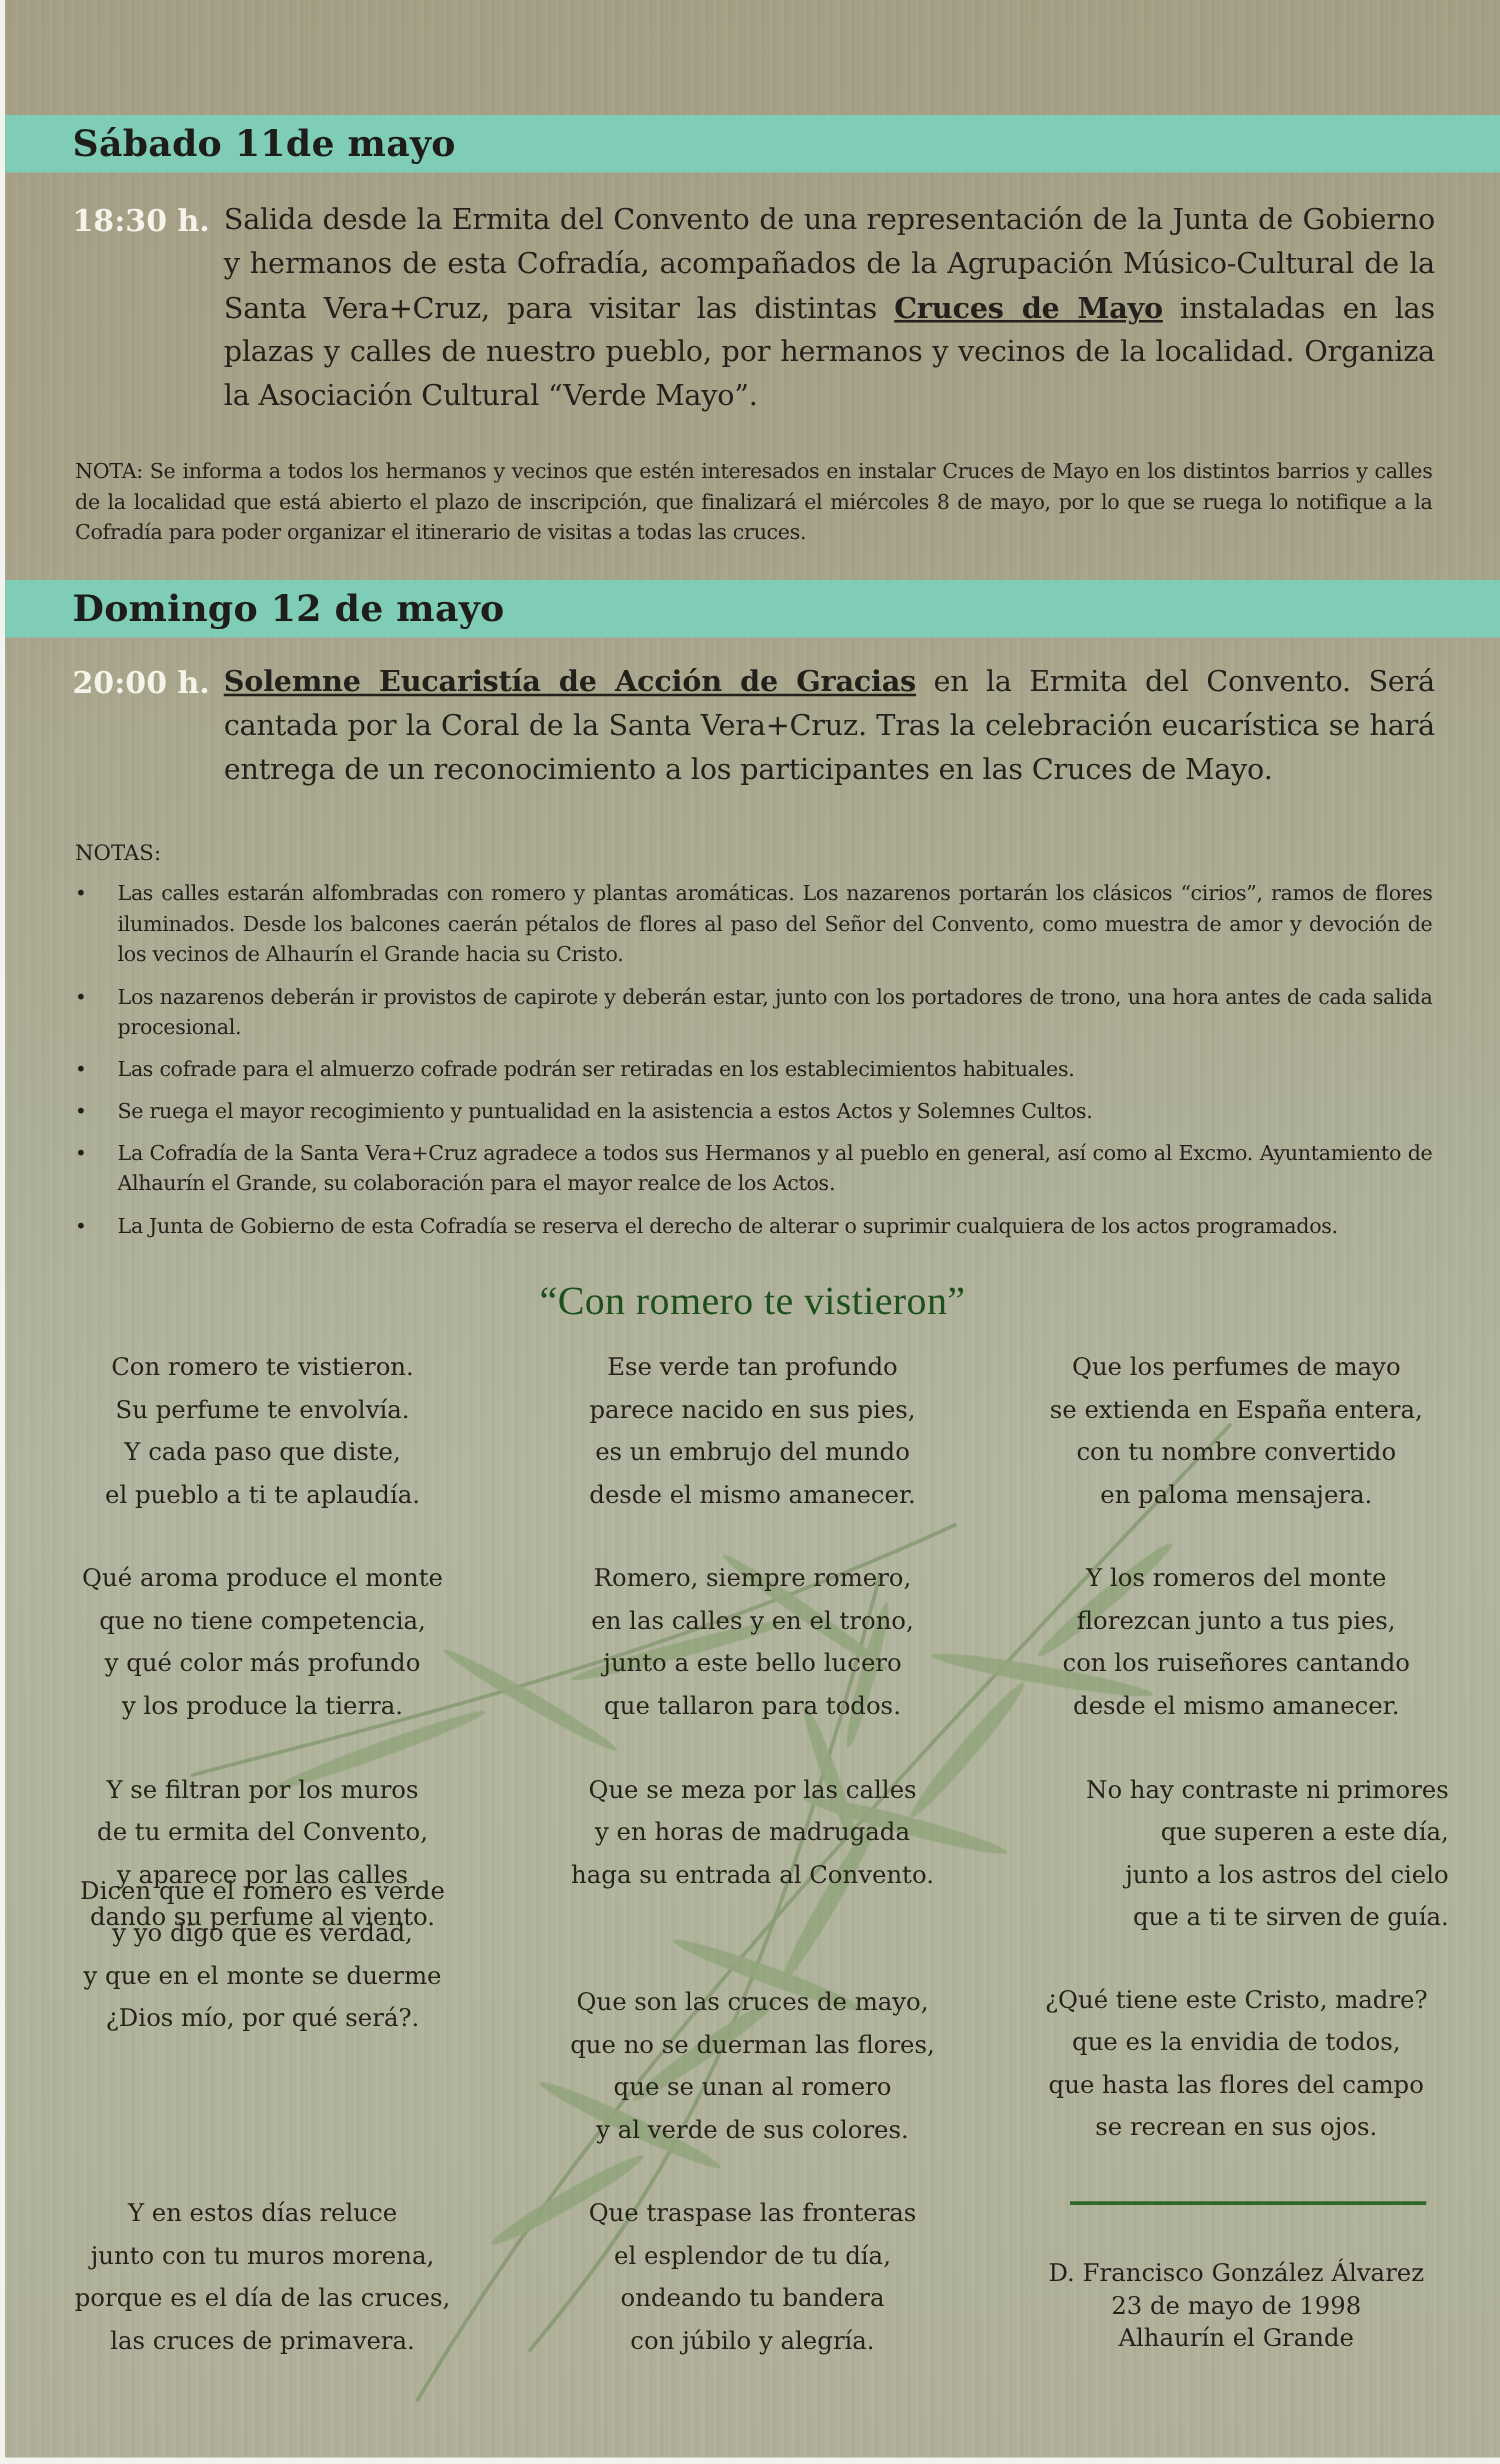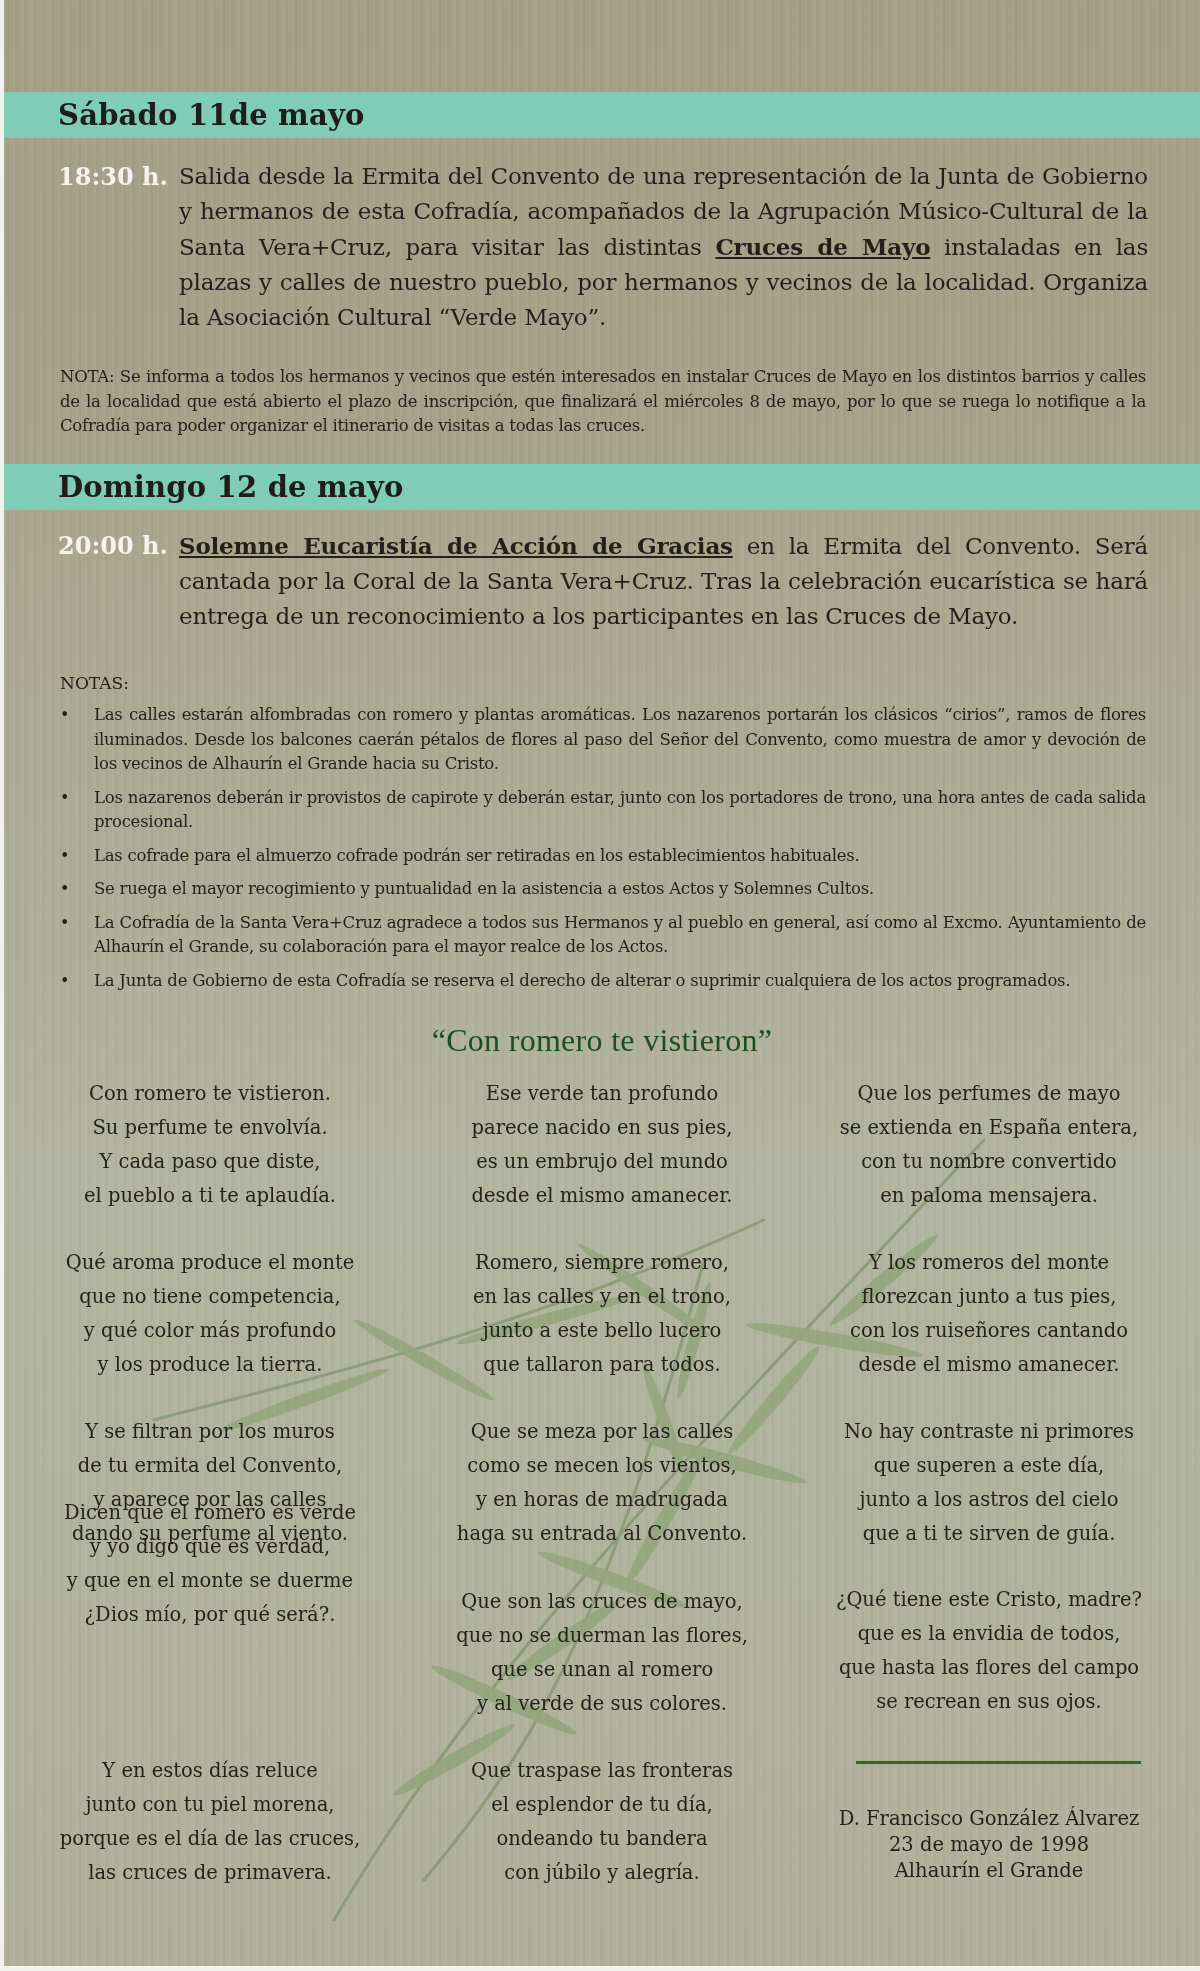--- a/index.html
+++ b/index.html
@@ -213,40 +213,39 @@
     <div>dando su perfume al viento.</div>
   </div>
   <div class="stanza col-0" style="top:1496px;">
     <div>Dicen que el romero es verde</div>
     <div>y yo digo que es verdad,</div>
     <div>y que en el monte se duerme</div>
     <div>¿Dios mío, por qué será?.</div>
   </div>
   <div class="stanza col-0" style="top:1754px;text-align:center;">
     <div>Y en estos días reluce</div>
-    <div>junto con tu piel morena,</div>
+    <div>junto con tu muros morena,</div>
     <div>porque es el día de las cruces,</div>
     <div>las cruces de primavera.</div>
   </div>
 
   <div class="stanza col-1" style="top:1077px;">
     <div>Ese verde tan profundo</div>
     <div>parece nacido en sus pies,</div>
     <div>es un embrujo del mundo</div>
     <div>desde el mismo amanecer.</div>
   </div>
   <div class="stanza col-1" style="top:1246px;">
     <div>Romero, siempre romero,</div>
     <div>en las calles y en el trono,</div>
     <div>junto a este bello lucero</div>
     <div>que tallaron para todos.</div>
   </div>
   <div class="stanza col-1" style="top:1415px;">
     <div>Que se meza por las calles</div>
-    <div>como se mecen los vientos,</div>
     <div>y en horas de madrugada</div>
     <div>haga su entrada al Convento.</div>
   </div>
   <div class="stanza col-1" style="top:1585px;">
     <div>Que son las cruces de mayo,</div>
     <div>que no se duerman las flores,</div>
     <div>que se unan al romero</div>
     <div>y al verde de sus colores.</div>
   </div>
   <div class="stanza col-1" style="top:1754px;">
@@ -261,21 +260,21 @@
     <div>se extienda en España entera,</div>
     <div>con tu nombre convertido</div>
     <div>en paloma mensajera.</div>
   </div>
   <div class="stanza col-2" style="top:1246px;">
     <div>Y los romeros del monte</div>
     <div>florezcan junto a tus pies,</div>
     <div>con los ruiseñores cantando</div>
     <div>desde el mismo amanecer.</div>
   </div>
-  <div class="stanza col-2" style="top:1415px;">
+  <div class="stanza col-2" style="top:1415px;text-align:right;">
     <div>No hay contraste ni primores</div>
     <div>que superen a este día,</div>
     <div>junto a los astros del cielo</div>
     <div>que a ti te sirven de guía.</div>
   </div>
   <div class="stanza col-2" style="top:1583px;">
     <div>¿Qué tiene este Cristo, madre?</div>
     <div>que es la envidia de todos,</div>
     <div>que hasta las flores del campo</div>
     <div>se recrean en sus ojos.</div>

